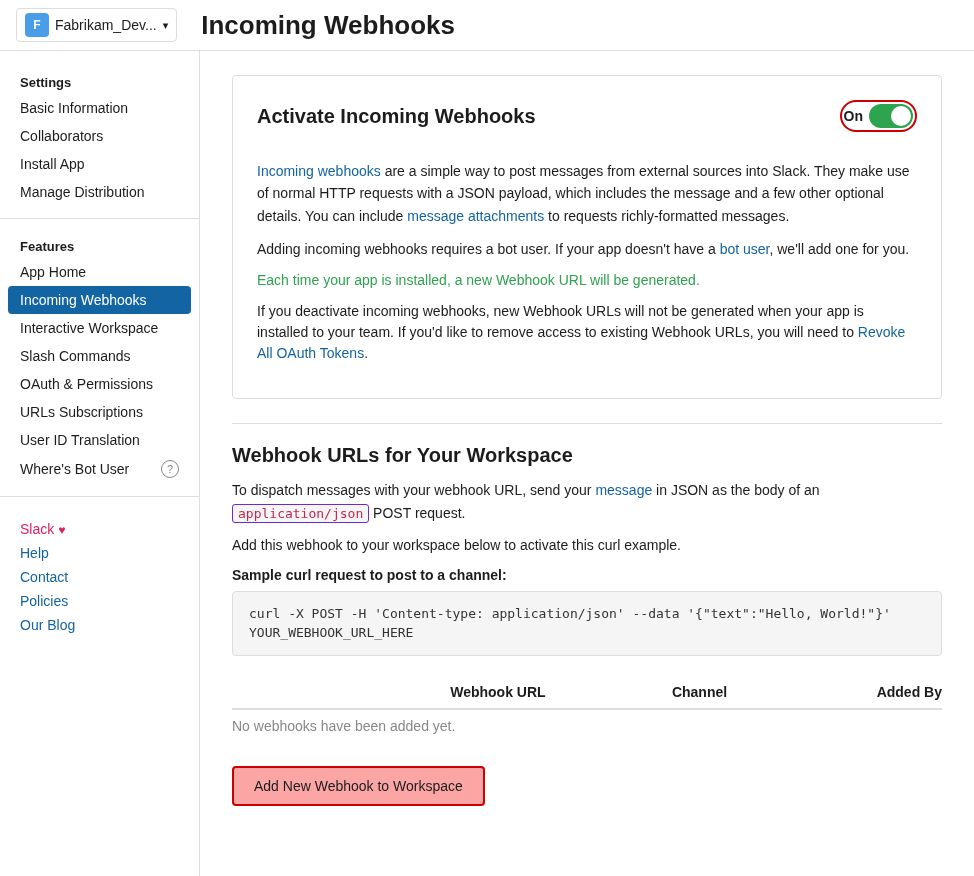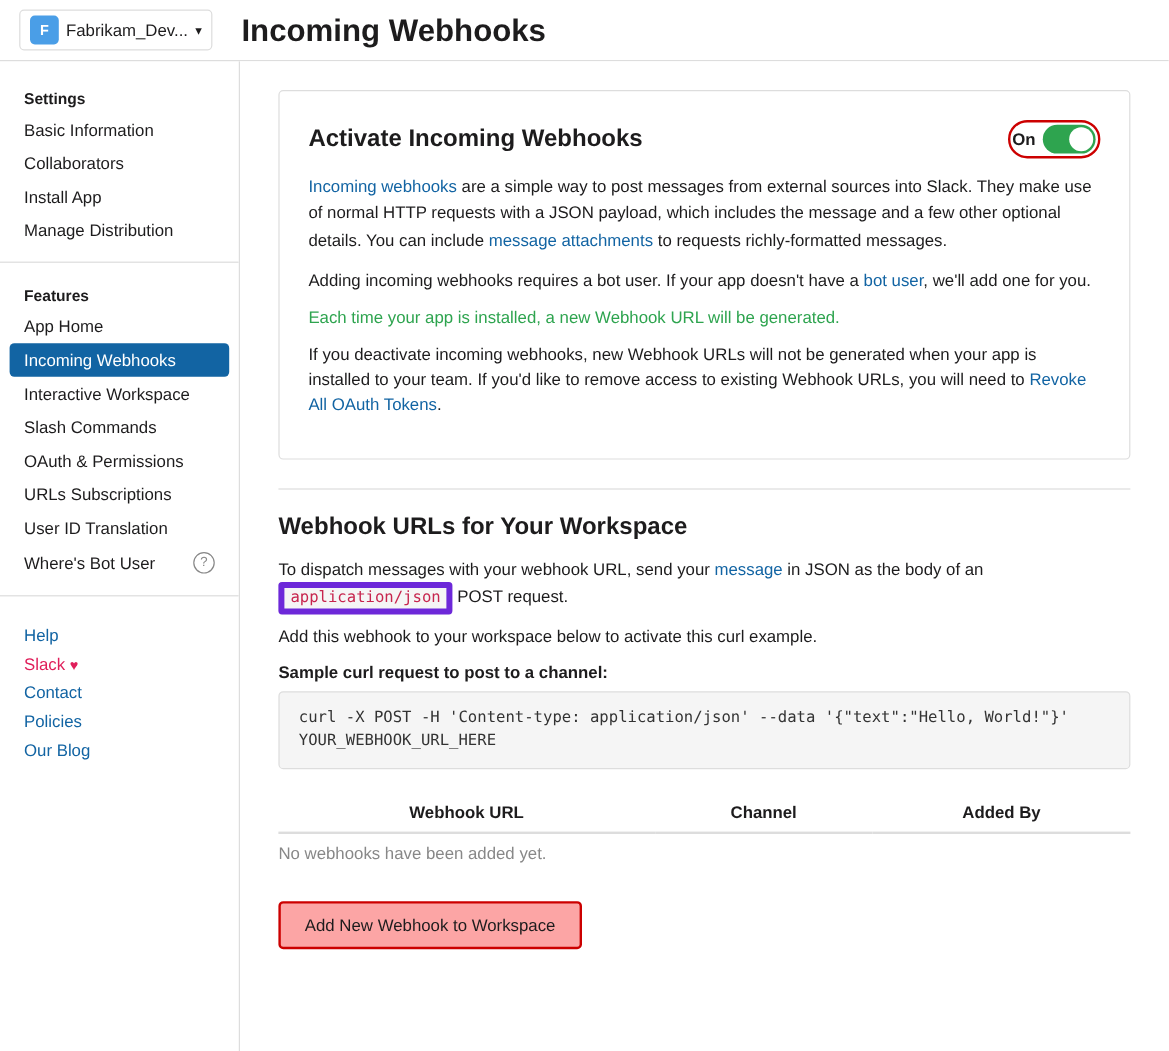--- a/index.html
+++ b/index.html
@@ -22,49 +22,49 @@
     .sidebar-link-section { padding: 8px 0; }
     .sidebar-link { display: block; padding: 4px 20px; font-size: 14px; color: #1264a3; cursor: pointer; text-decoration: none; }
     .sidebar-link.slack { color: #e01e5a; }
     .heart { color: #e01e5a; font-size: 12px; }
 
     
     .main-content { flex: 1; overflow-y: auto; padding: 24px 32px; background: #fff; }
 
     .section { background: #fff; border: 1px solid #ddd; border-radius: 4px; padding: 24px; margin-bottom: 24px; }
 
-    .section-header { display: flex; align-items: center; justify-content: space-between; margin-bottom: 12px; }
+    .section-header { display: flex; align-items: center; justify-content: space-between; margin-bottom: 28px; }
     .section-title { font-size: 20px; font-weight: 700; color: #1d1c1d; }
 
     
     .toggle-container { display: flex; align-items: center; border: 2px solid #cc0000; border-radius: 24px; padding: 2px; }
     .toggle-label { font-size: 14px; font-weight: 700; color: #1d1c1d; margin-right: 6px; }
     .toggle-switch { width: 44px; height: 24px; background: #2ea44f; border-radius: 12px; position: relative; cursor: pointer; display: flex; align-items: center; padding: 2px; justify-content: flex-end; }
     .toggle-knob { width: 20px; height: 20px; background: #fff; border-radius: 50%; }
 
     .description-text { font-size: 14px; color: #1d1c1d; line-height: 1.6; margin-bottom: 12px; }
     .link-text { color: #1264a3; text-decoration: none; cursor: pointer; }
 
     .info-line { font-size: 14px; color: #1d1c1d; margin-bottom: 10px; line-height: 1.5; }
     .info-line a { color: #1264a3; text-decoration: none; }
     .info-line.green-text { color: #2ea44f; }
 
     hr { border: none; border-top: 1px solid #ddd; margin: 20px 0; }
 
     .section2-title { font-size: 20px; font-weight: 700; color: #1d1c1d; margin-bottom: 12px; }
 
     .dispatch-text { font-size: 14px; color: #1d1c1d; line-height: 1.6; margin-bottom: 10px; }
-    .code-inline { background: #f5f5f5; border: 5px solid #6d28d9; border-radius: 3px; padding: 1px 5px; font-family: monospace; font-size: 13px; color: #c7254e; }
+    .code-inline { background: #f5f5f5; border: 1px solid #6d28d9; border-radius: 3px; padding: 1px 5px; font-family: monospace; font-size: 13px; color: #c7254e; }
 
     .sample-label { font-size: 14px; font-weight: 700; color: #1d1c1d; margin-bottom: 8px; }
     .code-block { background: #f5f5f5; border: 1px solid #ddd; border-radius: 4px; padding: 12px 16px; font-family: monospace; font-size: 13px; color: #333; line-height: 1.5; margin-bottom: 20px; }
 
     
     .webhook-table { width: 100%; border-collapse: collapse; margin-bottom: 16px; }
-    .webhook-table th { text-align: center; font-size: 14px; font-weight: 700; color: #1d1c1d; padding: 8px 0; border-bottom: 2px solid #ddd; }
+    .webhook-table th { text-align: right; font-size: 14px; font-weight: 700; color: #1d1c1d; padding: 8px 0; border-bottom: 2px solid #ddd; }
     .webhook-table td { padding: 8px 0; font-size: 14px; color: #888; }
     .no-webhooks { font-size: 14px; color: #888; padding: 8px 0; }
 
     
     .add-webhook-btn { border: 2px solid #cc0000; background: #fca5a5; color: #1d1c1d; padding: 10px 20px; font-size: 14px; font-weight: 500; border-radius: 4px; cursor: pointer; display: inline-block; margin-top: 8px; }
 
     .chevron-icon { font-size: 11px; }
     .help-icon { display: inline-flex; align-items: center; justify-content: center; width: 18px; height: 18px; border: 1px solid #888; border-radius: 50%; color: #888; font-size: 11px; cursor: pointer; }
   </style>
 </head>
@@ -101,24 +101,24 @@
     <a class="sidebar-item">URLs Subscriptions</a>
     <a class="sidebar-item">User ID Translation</a>
     <a class="sidebar-item sidebar-item-with-icon">
       <span>Where's Bot User</span>
       <span class="help-icon">?</span>
     </a>
 
     <div class="sidebar-divider"></div>
 
     <div class="sidebar-link-section">
-      <a class="sidebar-link">Help</a>
       <a class="sidebar-link slack">
         <span>Slack</span> <span class="heart">♥</span>
       </a>
+      <a class="sidebar-link">Help</a>
       <a class="sidebar-link">Contact</a>
       <a class="sidebar-link">Policies</a>
       <a class="sidebar-link">Our Blog</a>
     </div>
   </nav>
 
   <main class="main-content">
 
     <div class="section">
       <div class="section-header">

